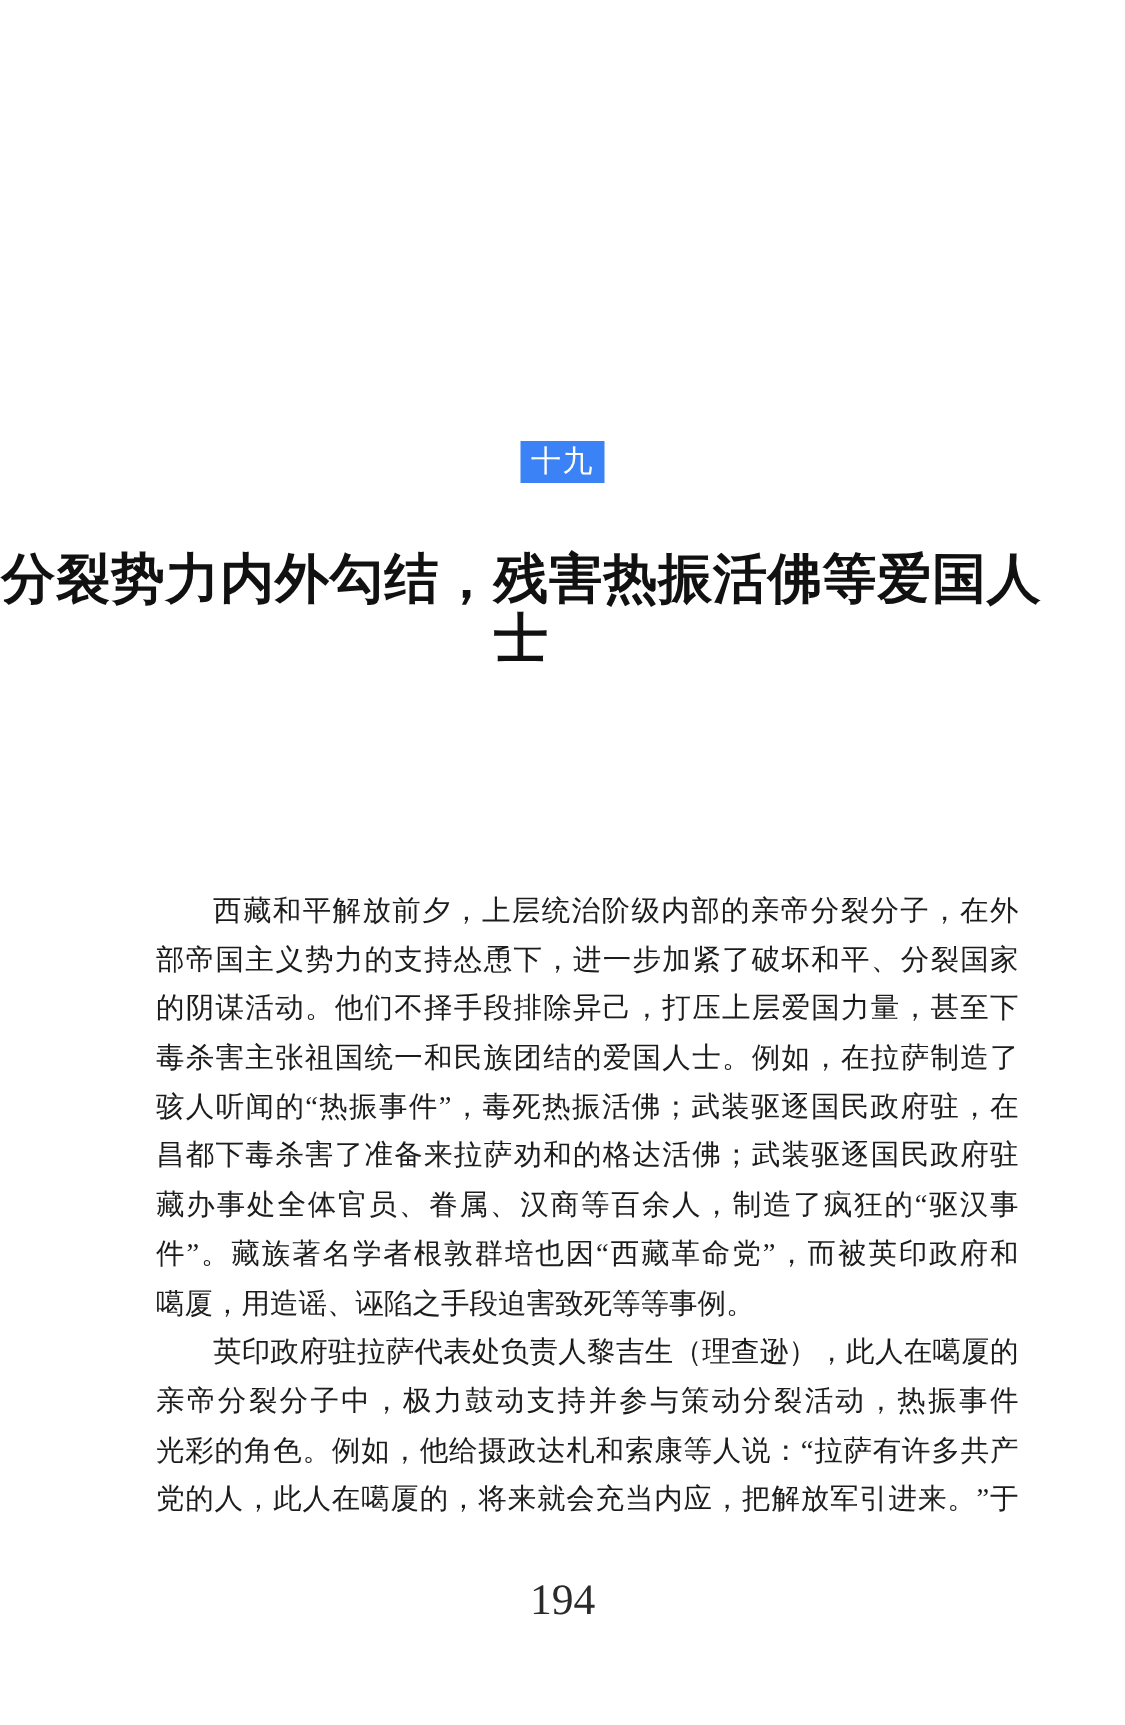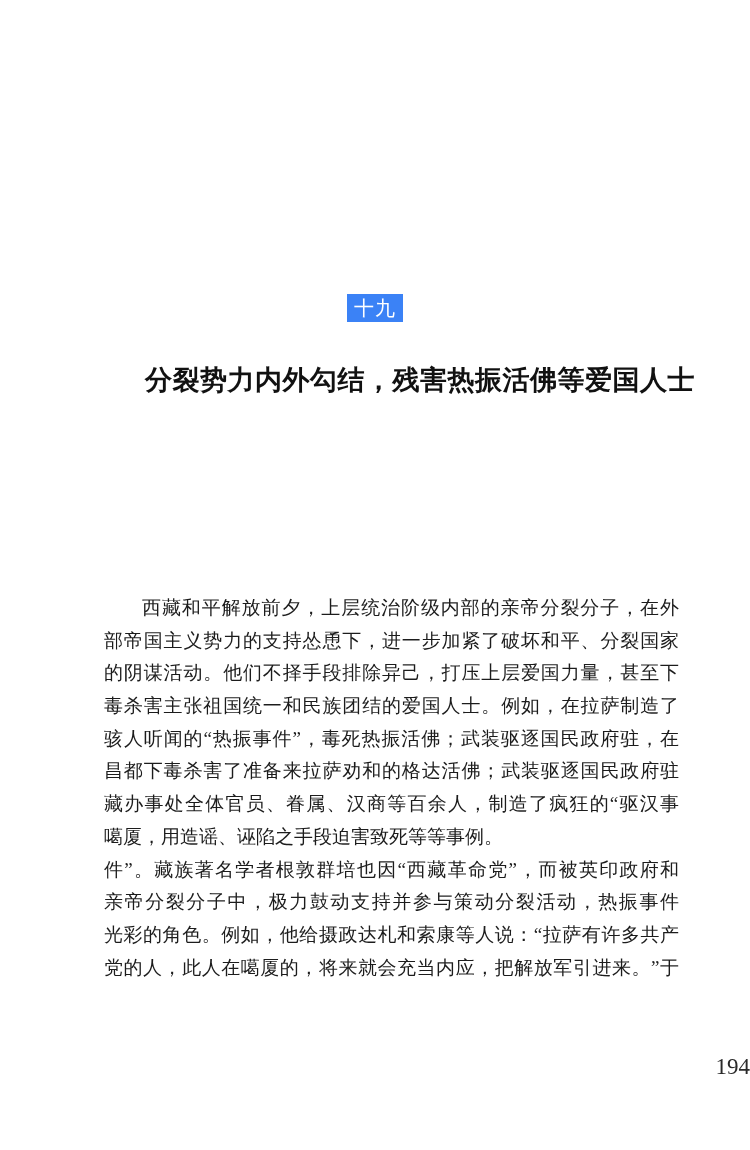--- a/index.html
+++ b/index.html
@@ -30,22 +30,22 @@
     font-size: 20px;
     line-height: 24px;
     padding: 2px 7px;
     letter-spacing: 1px;
   }
   .chapter-title {
     position: absolute;
     top: 342px;
     left: 0;
     width: 695px;
-    text-align: right;
-    font-size: 27px;
+    text-align: center;
+    font-size: 36px;
     font-weight: bold;
     line-height: 40px;
     color: #111111;
     letter-spacing: 0.5px;
   }
   .body-text {
     position: absolute;
     top: 592px;
     left: 104px;
     width: 575px;
@@ -63,22 +63,22 @@
     text-indent: 2em;
   }
   .text-line.para-end {
     text-align-last: left;
   }
   .page-number {
     position: absolute;
     top: 1052px;
     left: 0;
     width: 750px;
-    text-align: right;
-    font-size: 23px;
+    text-align: center;
+    font-size: 29px;
     line-height: 30px;
     color: #2a2a2a;
   }
 </style>
 </head>
 <body>
 
 <div class="page">
 
   <div class="chapter-badge-row">
@@ -88,23 +88,24 @@
   <h1 class="chapter-title">分裂势力内外勾结，残害热振活佛等爱国人士</h1>
 
   <div class="body-text">
     <div class="text-line indent">西藏和平解放前夕，上层统治阶级内部的亲帝分裂分子，在外</div>
     <div class="text-line">部帝国主义势力的支持怂恿下，进一步加紧了破坏和平、分裂国家</div>
     <div class="text-line">的阴谋活动。他们不择手段排除异己，打压上层爱国力量，甚至下</div>
     <div class="text-line">毒杀害主张祖国统一和民族团结的爱国人士。例如，在拉萨制造了</div>
     <div class="text-line">骇人听闻的“热振事件”，毒死热振活佛；武装驱逐国民政府驻，在</div>
     <div class="text-line">昌都下毒杀害了准备来拉萨劝和的格达活佛；武装驱逐国民政府驻</div>
     <div class="text-line">藏办事处全体官员、眷属、汉商等百余人，制造了疯狂的“驱汉事</div>
+    <div class="text-line">件”。藏族著名学者根敦群培也因“西藏革命党”，而被英印政府和</div>
     <div class="text-line para-end">噶厦，用造谣、诬陷之手段迫害致死等等事例。</div>
-    <div class="text-line">件”。藏族著名学者根敦群培也因“西藏革命党”，而被英印政府和</div>
 
+    <div class="text-line indent">英印政府驻拉萨代表处负责人黎吉生（理查逊），此人在噶厦的</div>
     <div class="text-line">亲帝分裂分子中，极力鼓动支持并参与策动分裂活动，热振事件</div>
     <div class="text-line">光彩的角色。例如，他给摄政达札和索康等人说：“拉萨有许多共产</div>
     <div class="text-line">党的人，此人在噶厦的，将来就会充当内应，把解放军引进来。”于</div>
   </div>
 
   <div class="page-number">194</div>
 
 </div>
 
 </body></html>

